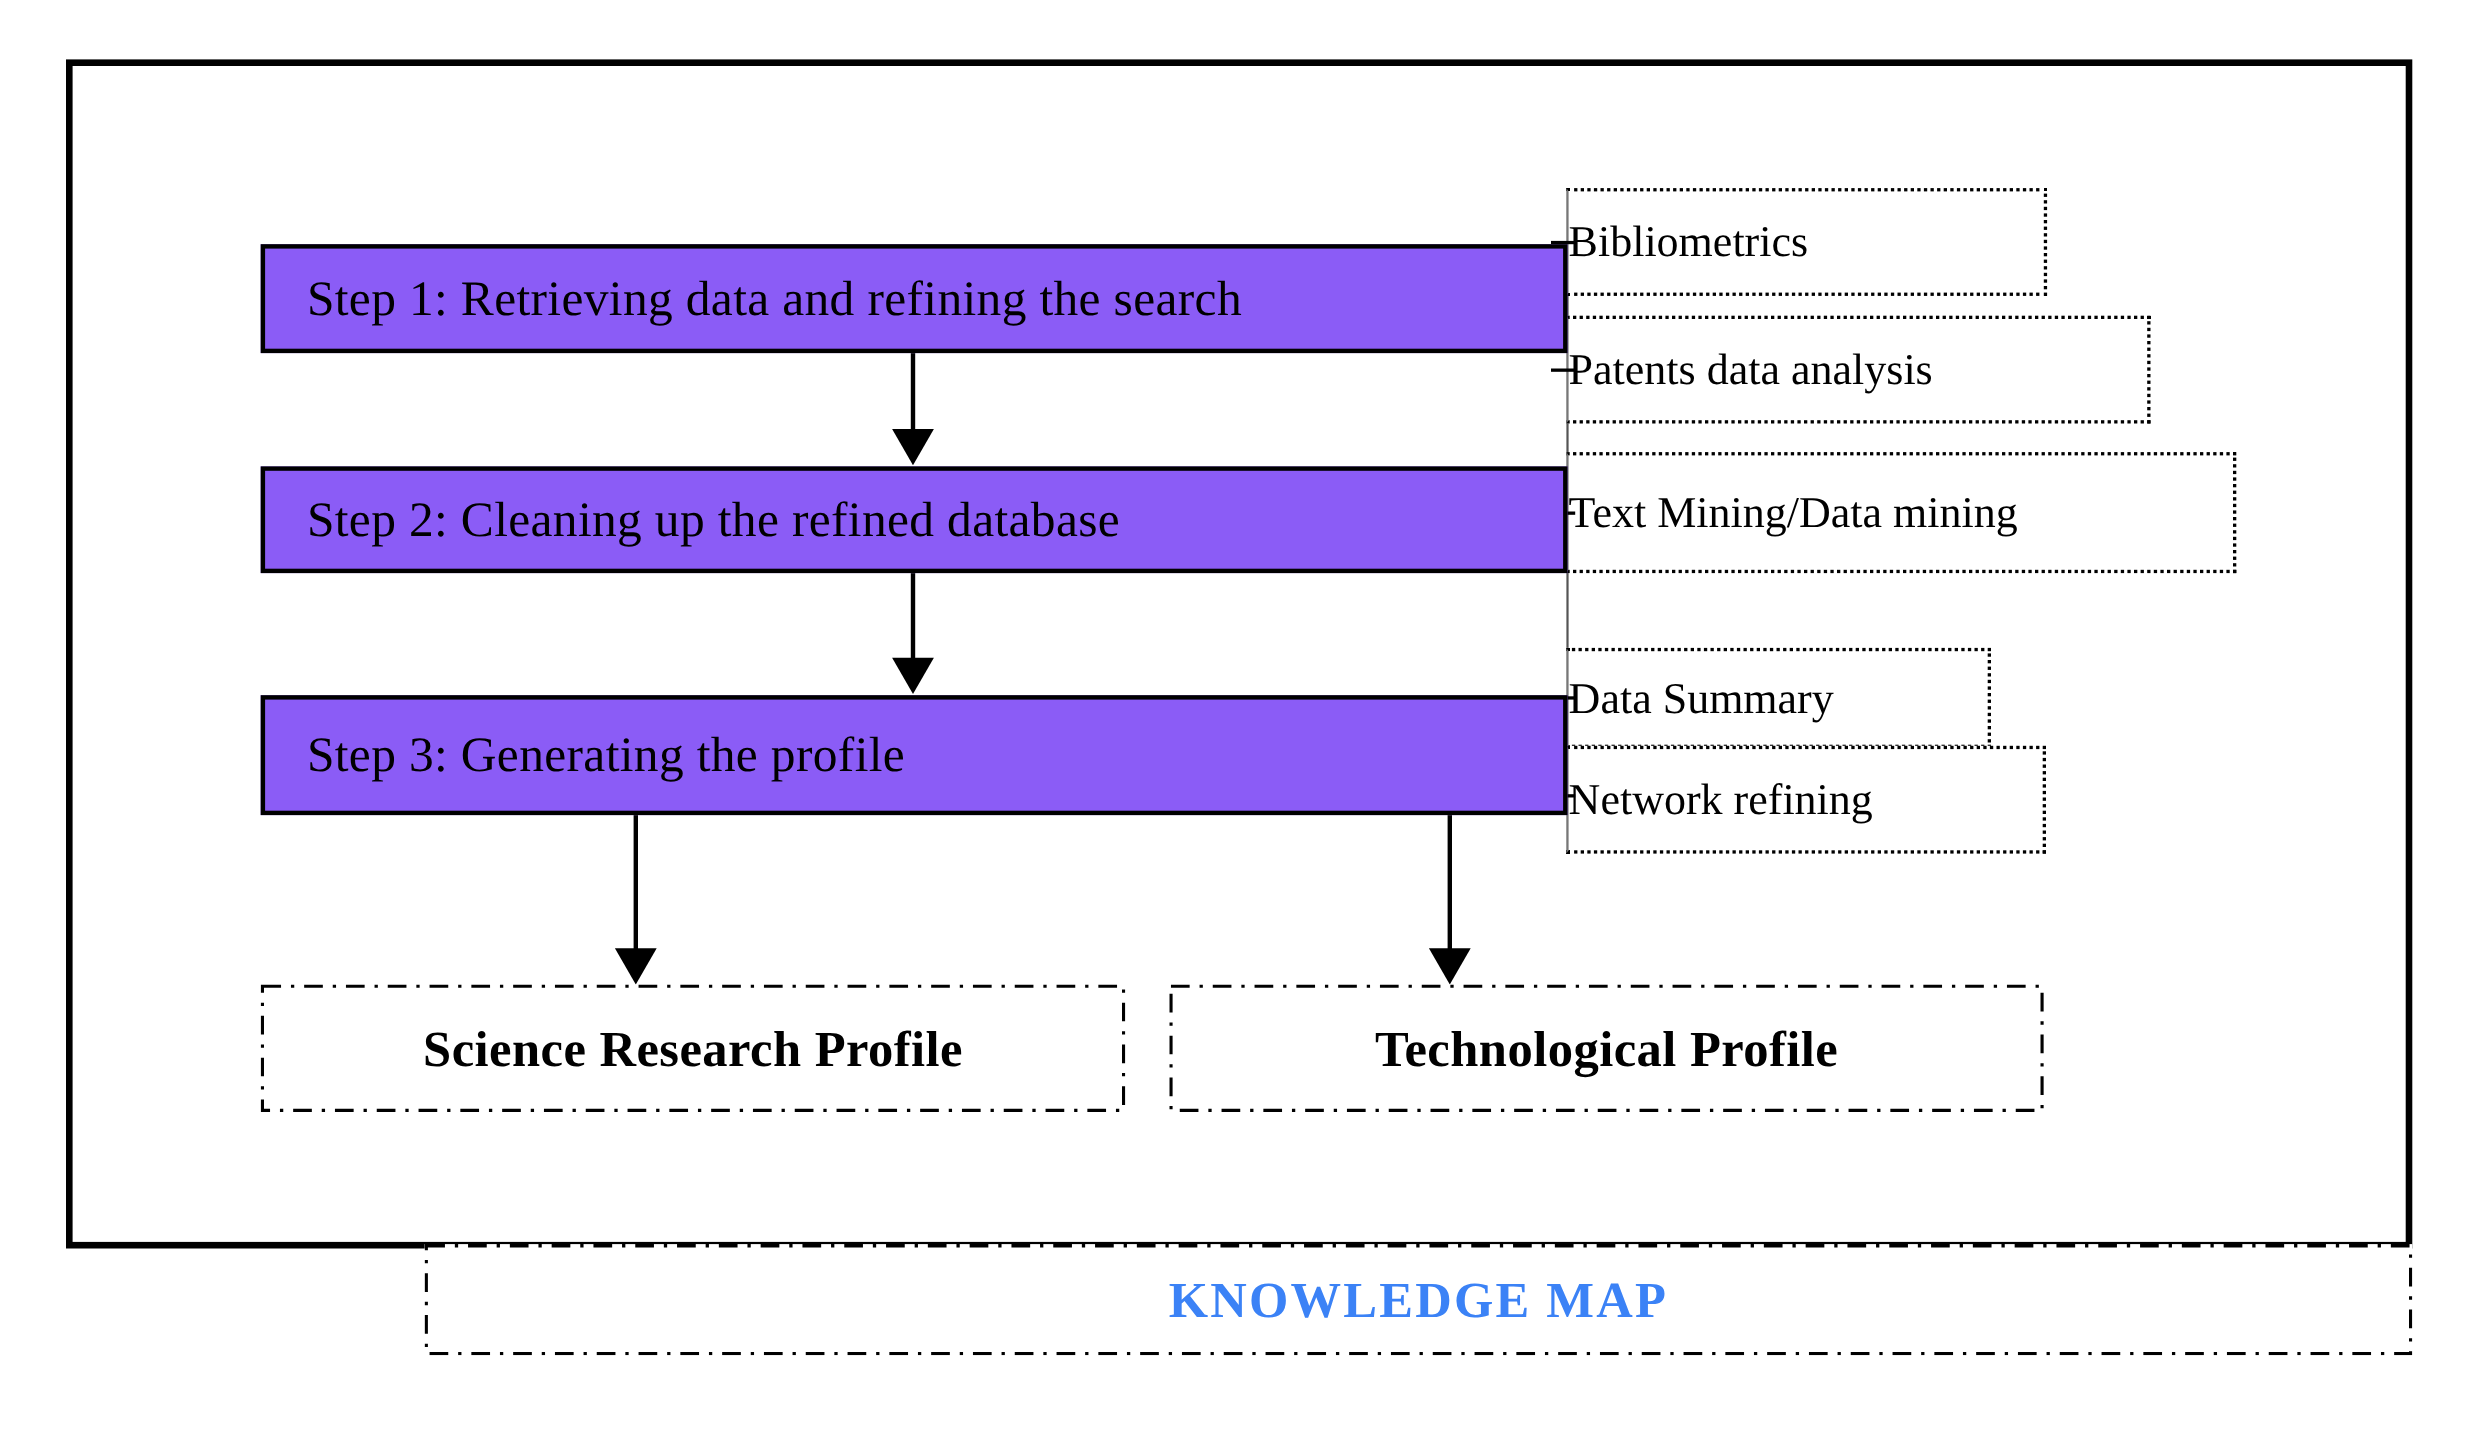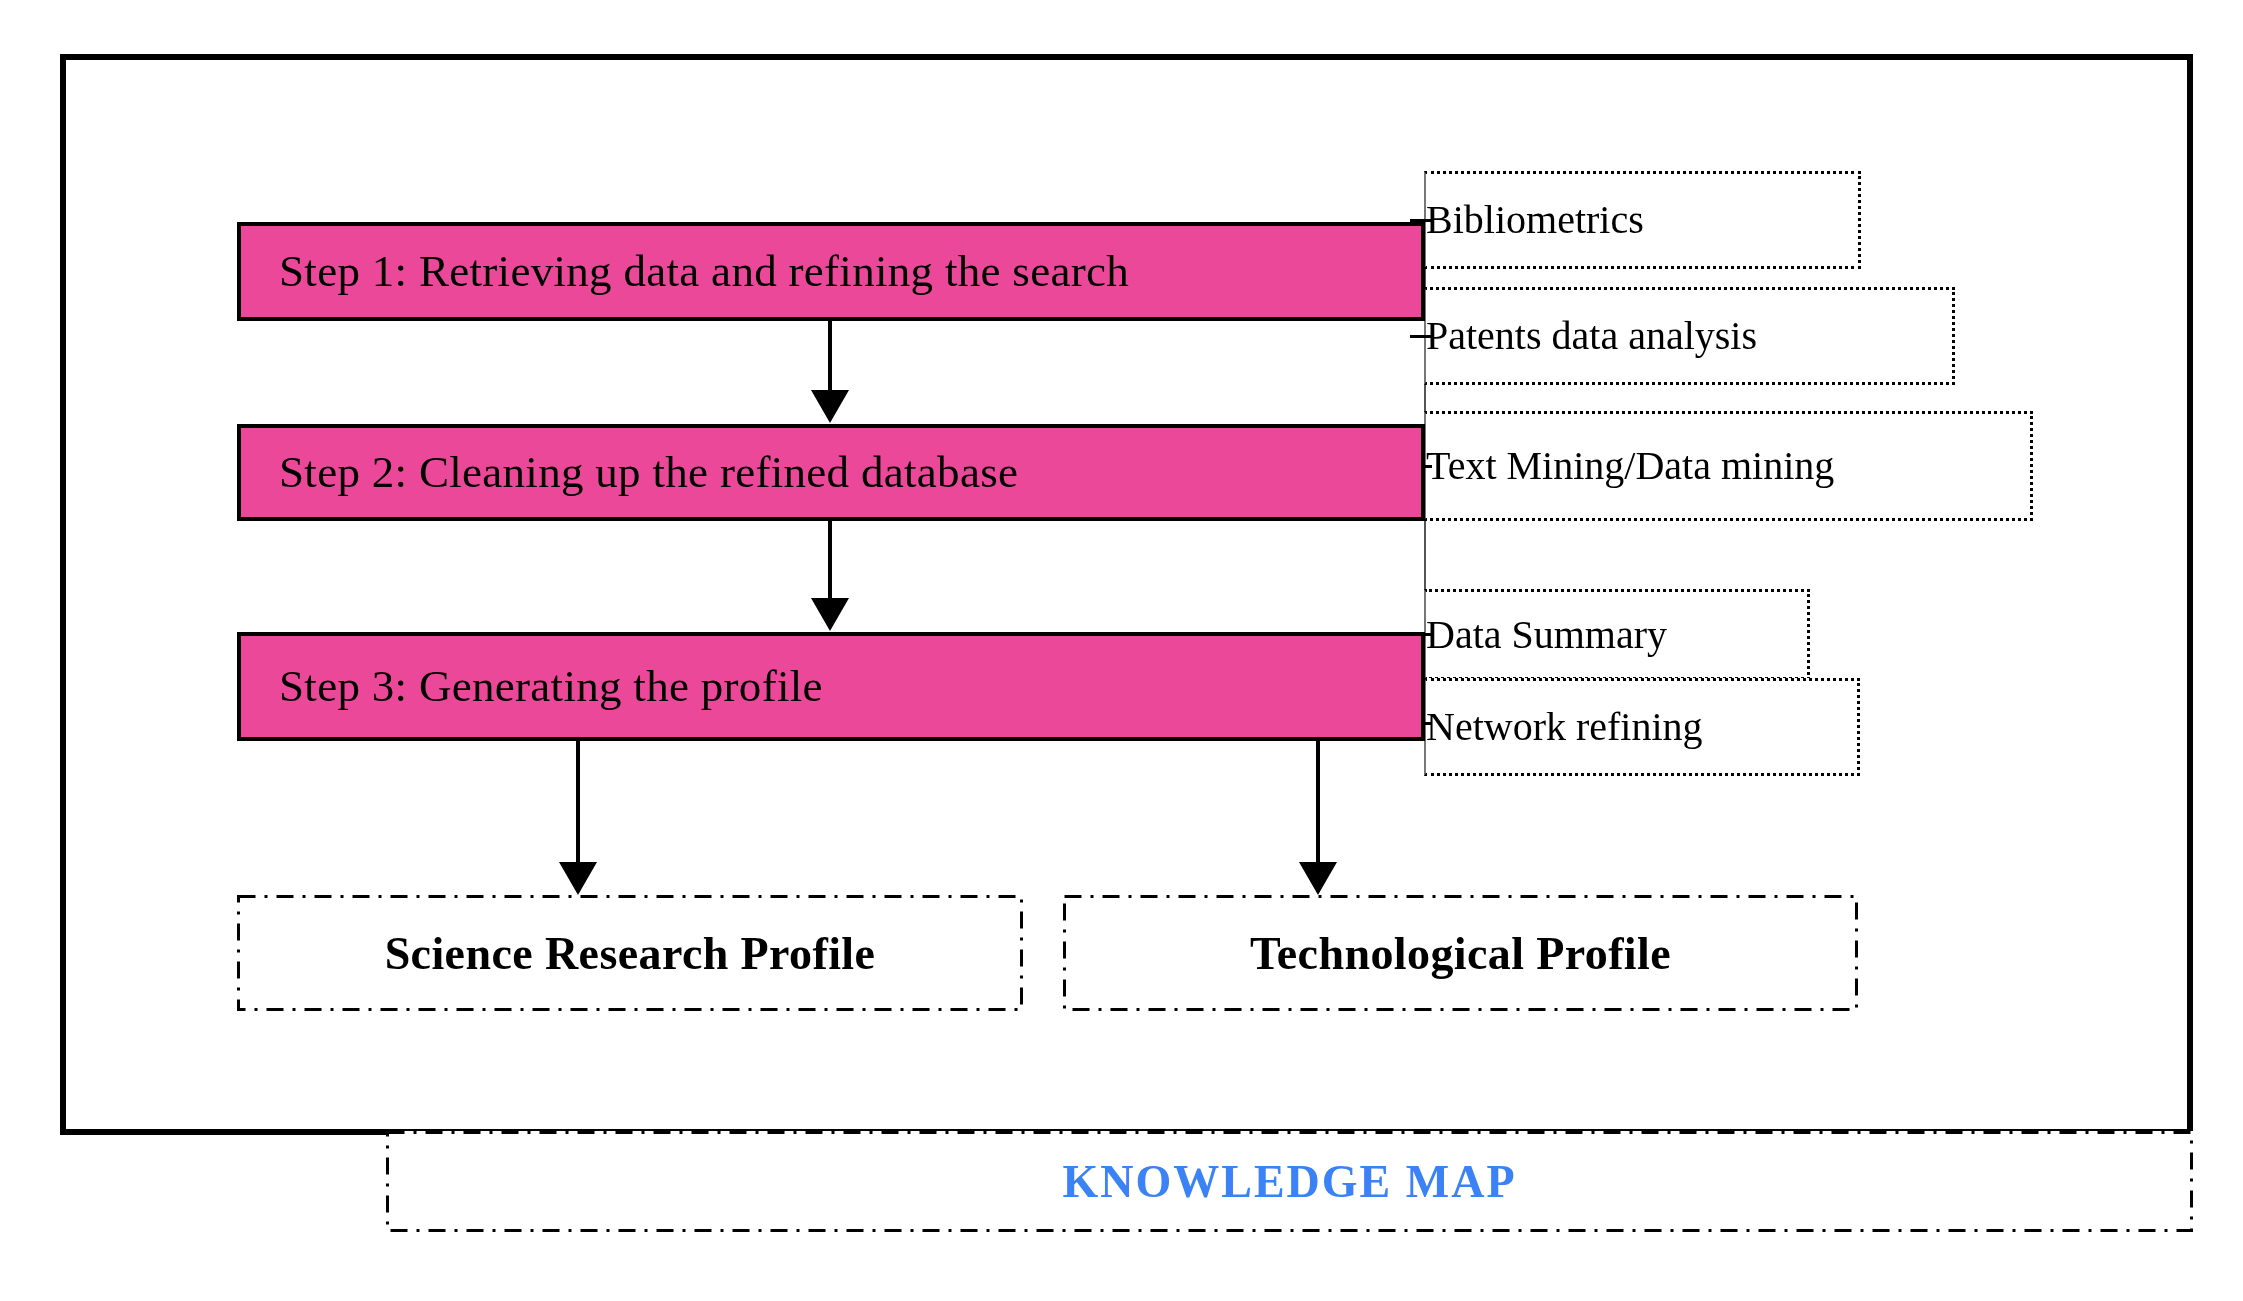--- a/index.html
+++ b/index.html
@@ -31,21 +31,21 @@
     background: transparent;
   }
 
   
   .step-box {
     position: absolute;
     left: 237px;
     width: 1188px;
     border: 4px solid #000000;
     box-sizing: border-box;
-    background: #ec4899;
+    background: #8b5cf6;
     display: flex;
     align-items: center;
     z-index: 6;
   }
   .step-label {
     padding-left: 38px;
     font-size: 45px;
     line-height: 1.05;
     color: #000000;
     letter-spacing: 0.3px;

